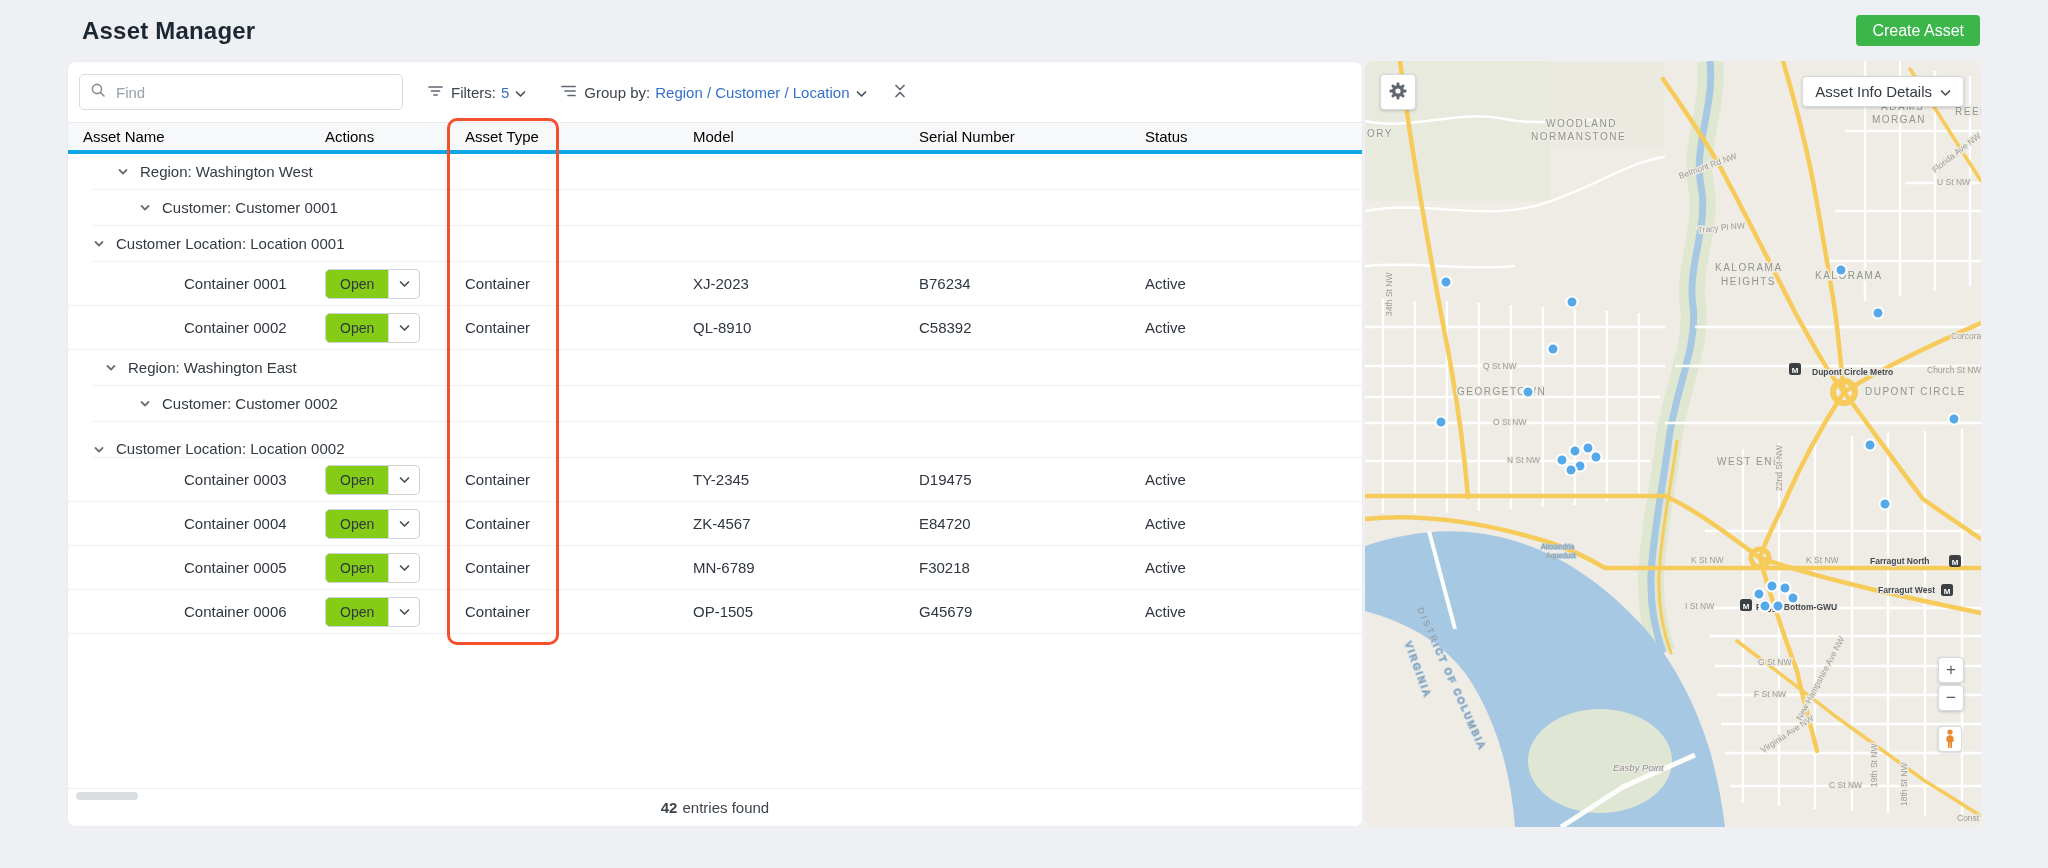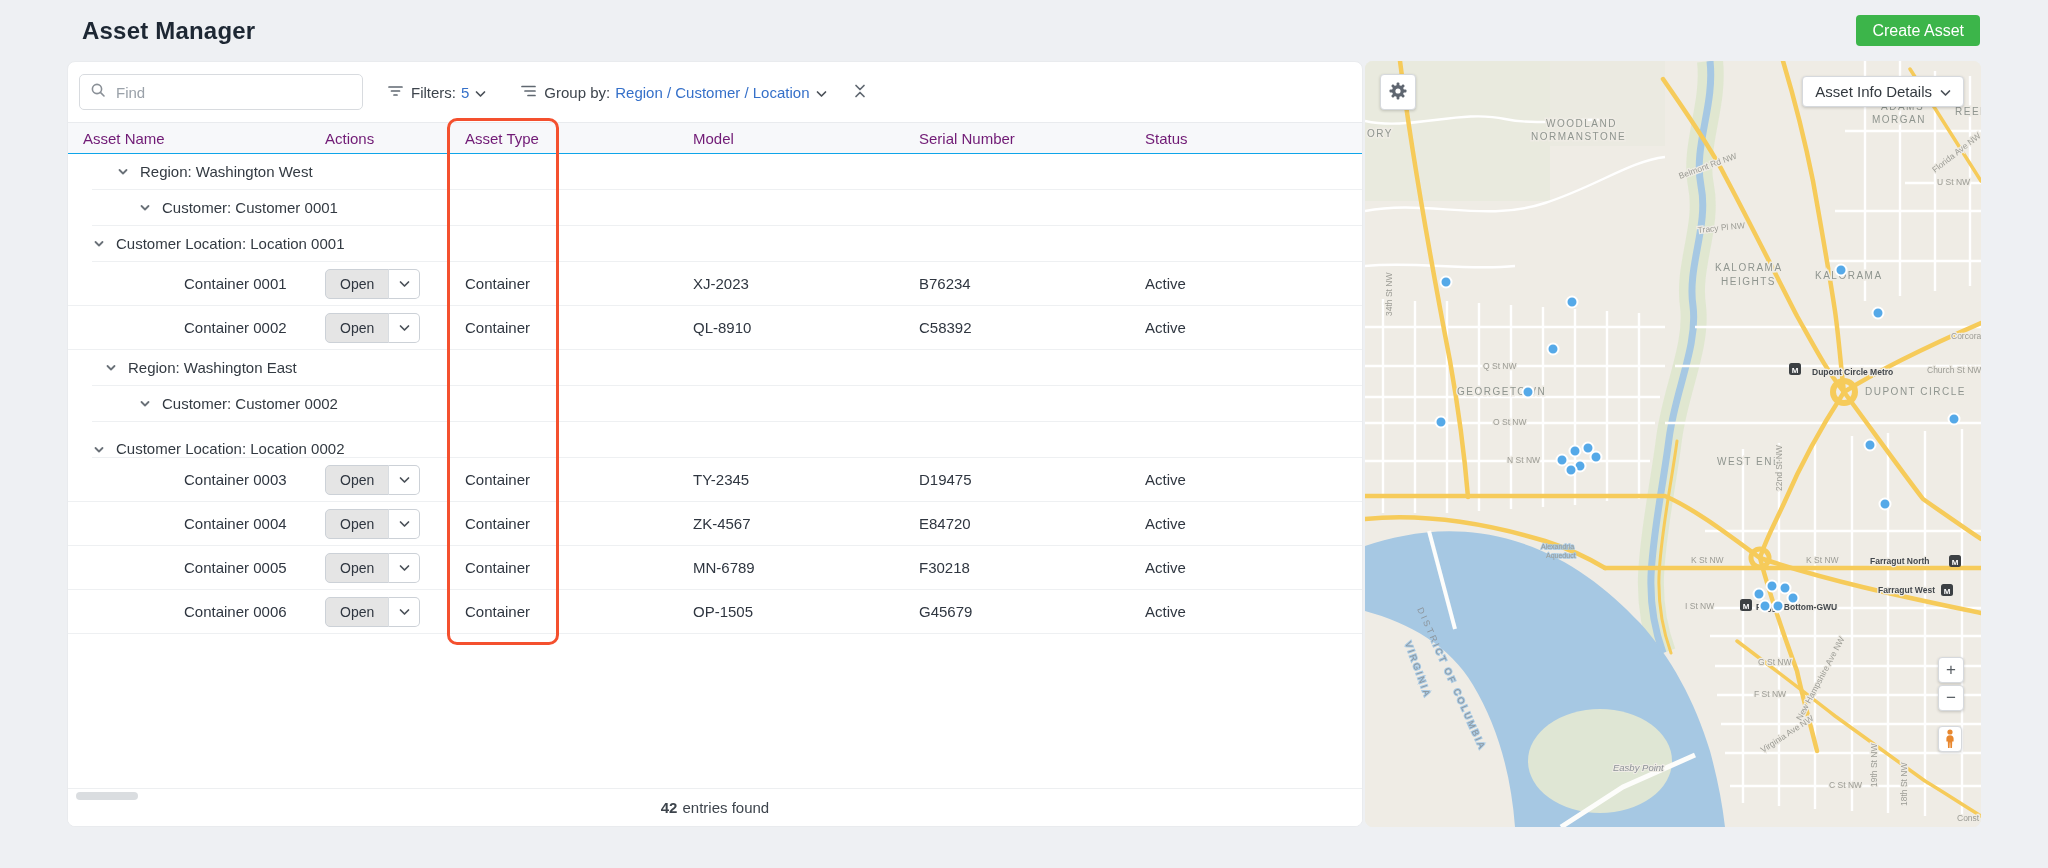--- a/index.html
+++ b/index.html
@@ -18,47 +18,47 @@
     padding:0 68px 0 82px; }
   .page-title { font-size:24px; font-weight:600; color:#1d2733; letter-spacing:.2px; }
   .create-btn { border:none; border-radius:4px; color:#fff; font-size:16px;
     height:31px; padding:0 16px; cursor:pointer; font-family:inherit;margin-left:13px; }
 
   
   .table-panel { position:absolute; left:67px; top:61px; width:1296px; height:766px;
     background:#fff; border-radius:8px; border:1px solid #e9ebee; overflow:hidden; }
 
   .toolbar { height:60px; display:flex; align-items:center; padding-left:11px; }
-  .search-box { width:284px; height:36px; border:1px solid #d8dbdf; border-radius:5px;
+  .search-box { width:324px; height:36px; border:1px solid #d8dbdf; border-radius:5px;
     display:flex; align-items:center; padding:0 10px; background:#fff; }
   .search-box input { border:none; outline:none; width:100%; font-size:15px;
     font-family:inherit; color:#333; margin-left:8px; }
   .search-box input::placeholder { color:#9aa1a9; }
   .tool-group { display:flex; align-items:center; margin-left:24px; cursor:pointer;
     font-size:15px; color:#3d444c; white-space:nowrap; }
   .tool-group .blue { margin-left:5px; font-weight:400; }
   .tool-group .lbl { margin-left:7px; }
   .tool-group svg { flex:none; }
   .caret-ic { margin-left:6px; }
   .collapse-btn { margin-left:20px; background:none; border:none; cursor:pointer; padding:4px; }
 
-  .thead { height:32px; background:#f7f8fa; border-top:1px solid #e9ebee; border-bottom:1px solid #0ea5e9;
+  .thead { height:32px; background:#f7f8fa; border-top:1px solid #e9ebee; border-bottom:4px solid #0ea5e9;
     display:grid; grid-template-columns:242px 140px 228px 226px 226px 1fr;
-    padding-left:15px; align-items:center; font-size:15px; color:#701a75; }
+    padding-left:15px; align-items:center; font-size:15px; color:#000000; }
 
   .grow { display:flex; align-items:center; height:36px; border-bottom:1px solid #eef0f2;
     font-size:15px; color:#333a42; cursor:pointer;margin-left:24px; }
   .grow .glabel { margin-left:10px; }
   .arow { display:grid; grid-template-columns:242px 140px 228px 226px 226px 1fr;
     padding-left:15px; align-items:center; height:44px; border-bottom:1px solid #eef0f2;
     font-size:15px; color:#2f3640; }
   .cell-name { padding-left:101px; }
 
   .split { display:inline-flex; height:30px; }
-  .split .main { display:flex; align-items:center; padding:0 14px; background:#e5e5e5;
+  .split .main { display:flex; align-items:center; padding:0 14px; background:#84cc16;
     border:1px solid #ccd1d7; border-radius:5px 0 0 5px; font-size:14px; color:#2f3640;
     cursor:pointer; font-family:inherit; }
   .split .drop { width:32px; display:flex; align-items:center; justify-content:center;
     background:#fff; border:1px solid #ccd1d7; border-left:1px solid #d9dde1;
     border-radius:0 5px 5px 0; margin-left:-1px; cursor:pointer; }
 
   .table-footer { position:absolute; left:0; right:0; bottom:0; height:38px;
     border-top:1px solid #edeff1; display:flex; align-items:center; justify-content:center;
     font-size:15px; color:#3d444c; background:#fff; }
   .table-footer b { font-weight:700; margin-right:5px; }

